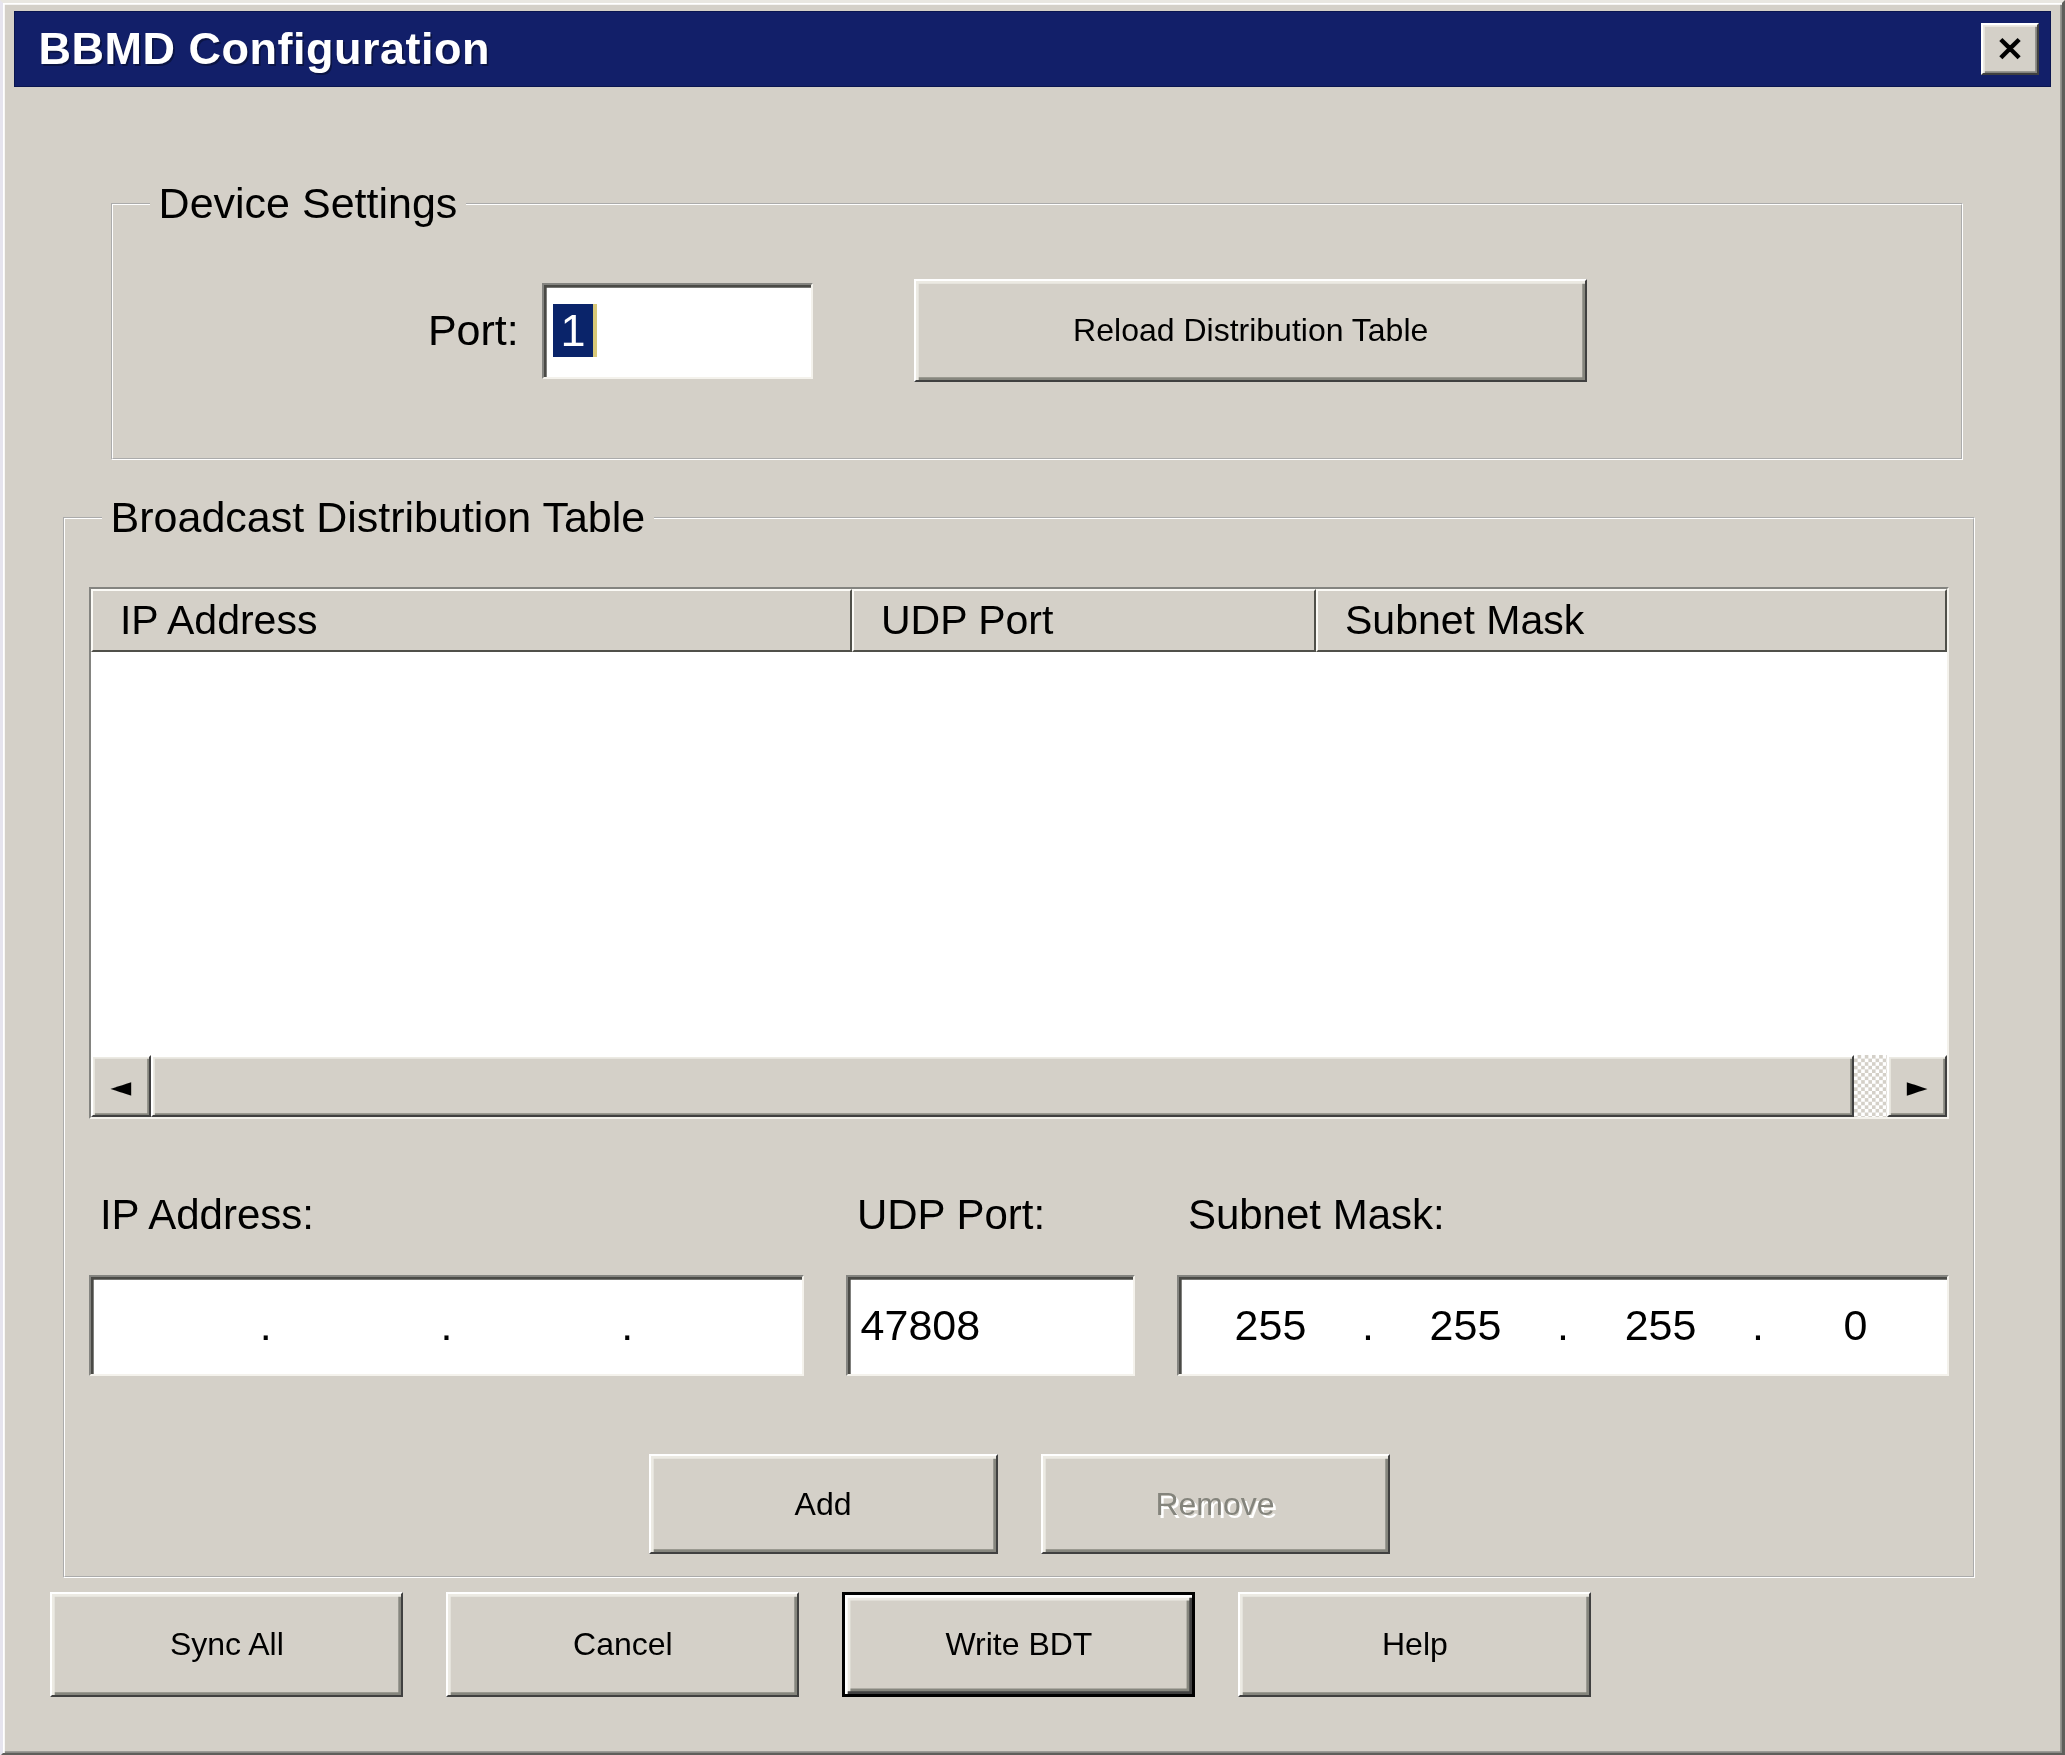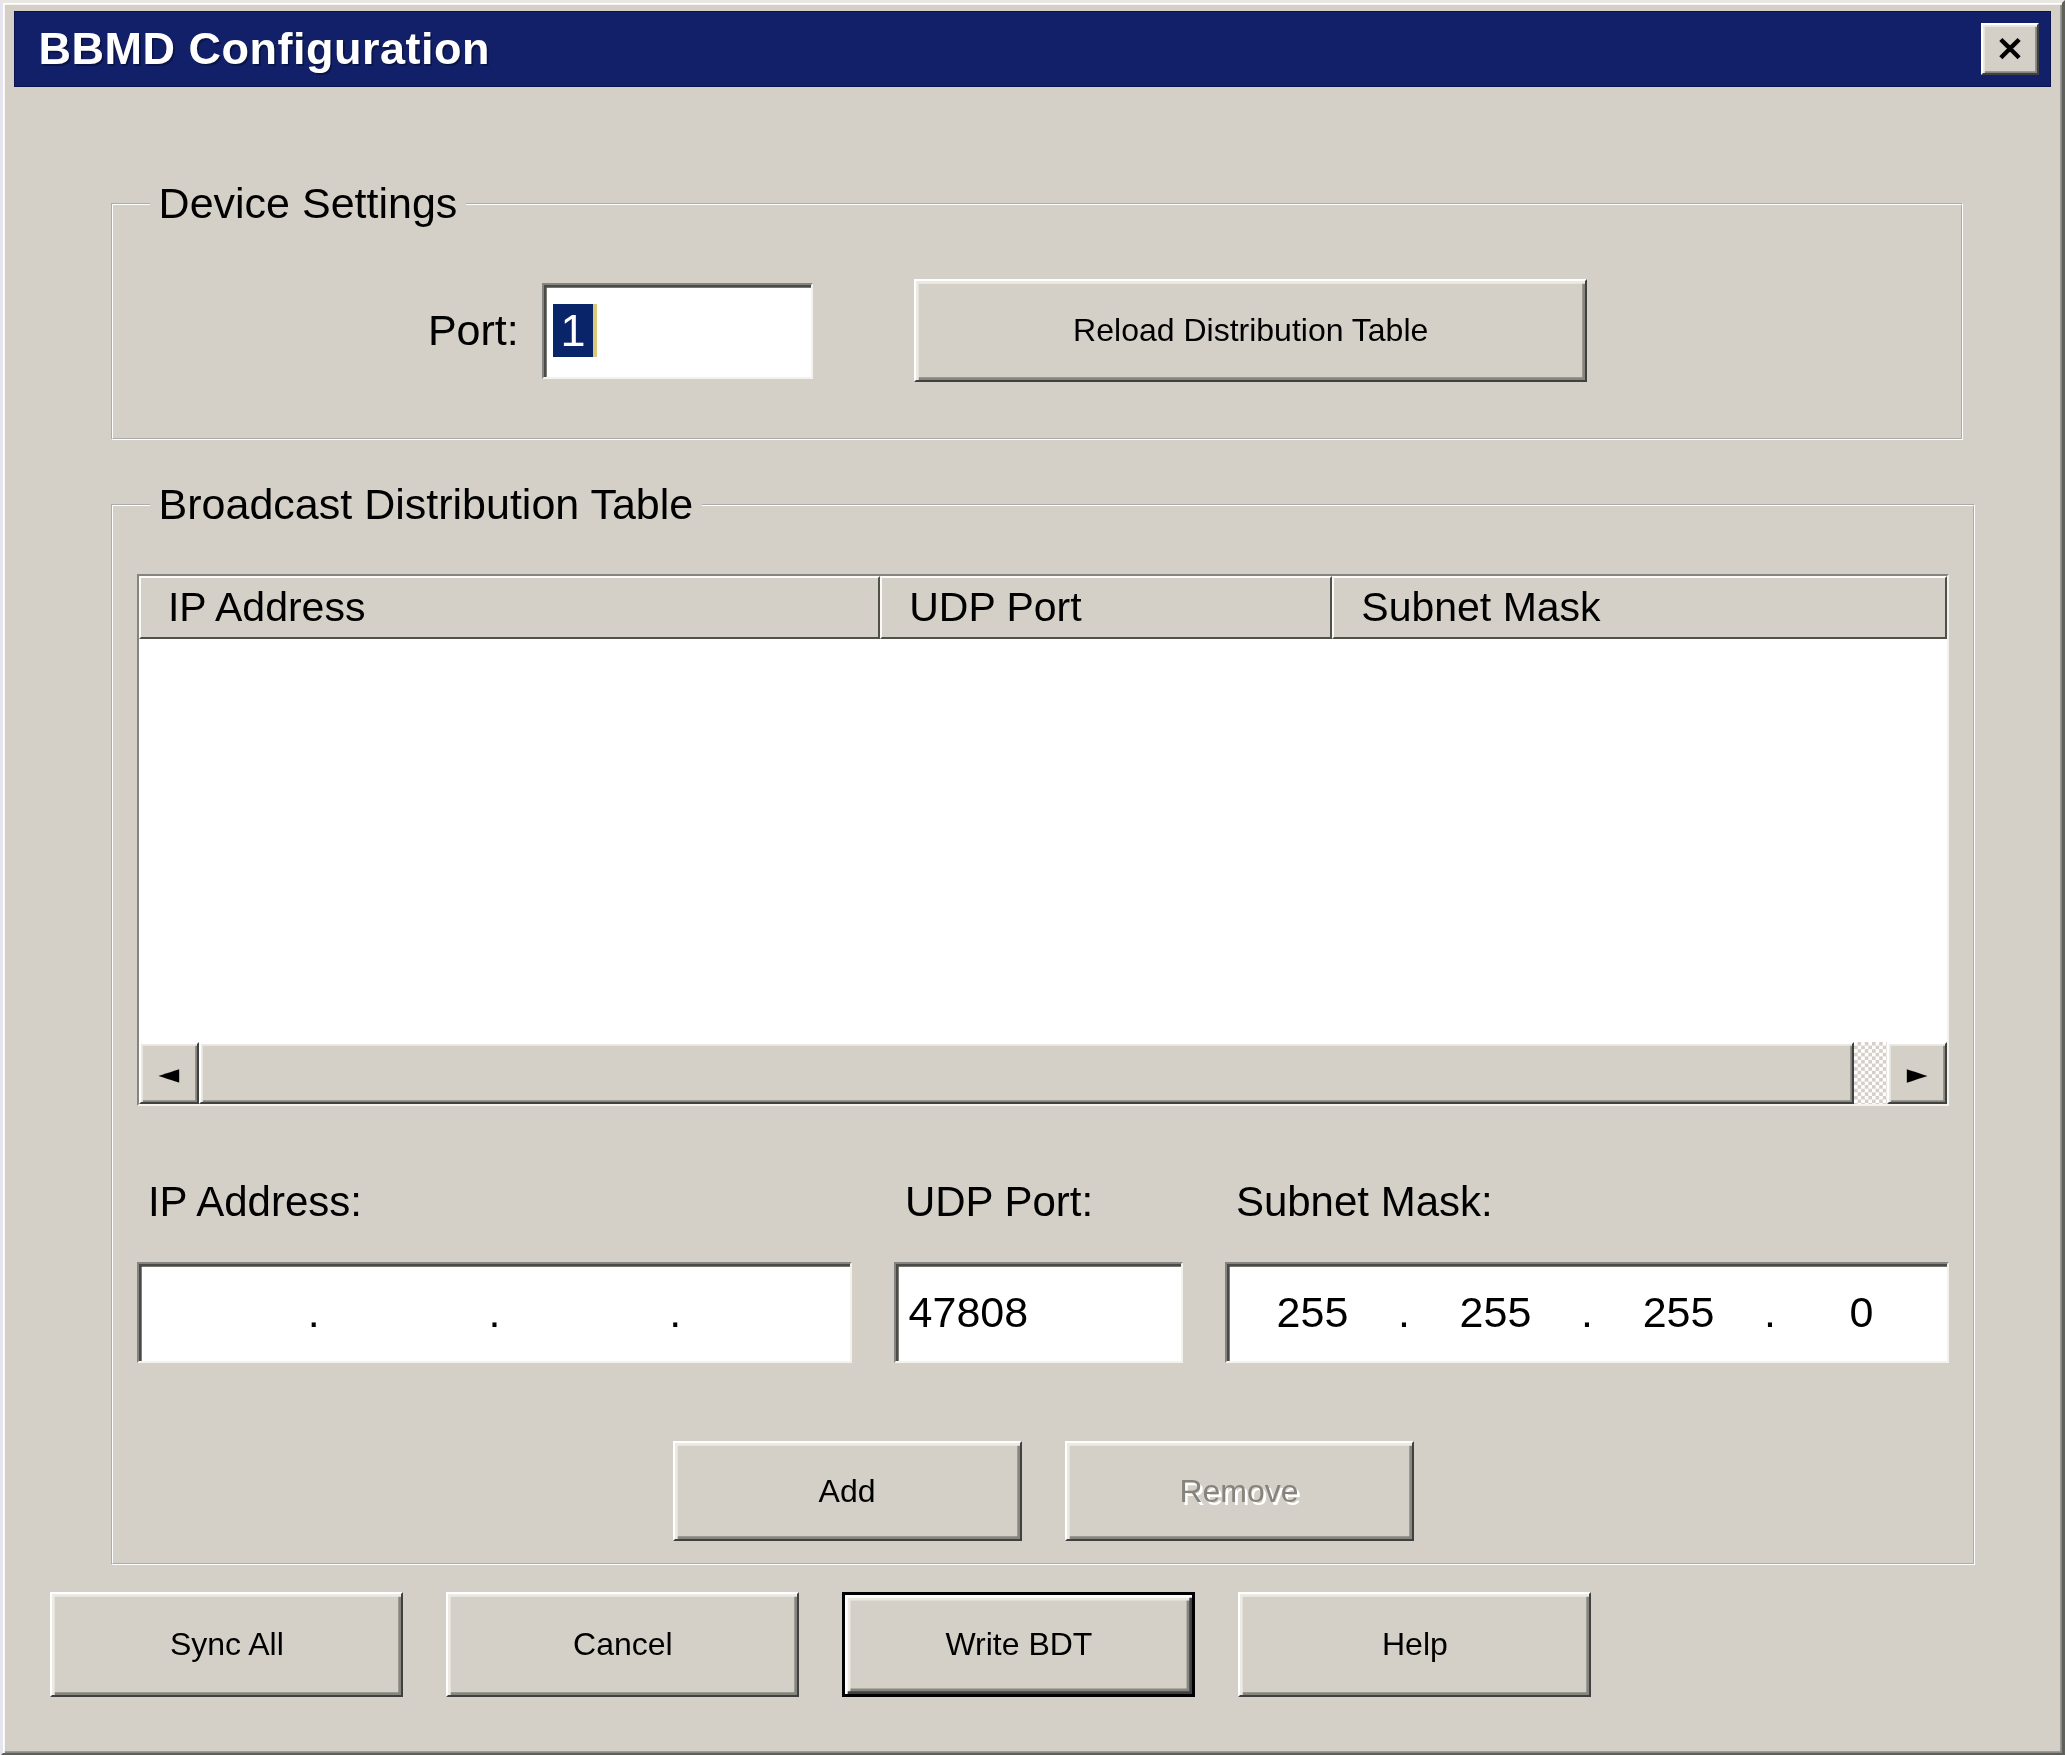--- a/index.html
+++ b/index.html
@@ -46,22 +46,22 @@
   
   .content { flex: 1 1 auto; display: flex; flex-direction: column; padding: 0 5.4px; }
 
   fieldset {
     border: 2.7px groove #ffffff;
     padding: 0 23.5px;
   }
   legend {
     font-size: 43px; padding: 0 9px; margin-left: 12.7px;
   }
-  .fs-device { margin: 92px 83px 7px 92px; padding-bottom: 56px; }
-  .fs-bdt    { margin: 33px 71px 0 92px; padding-bottom: 22px; }
+  .fs-device { margin: 92px 83px 0 92px; padding-bottom: 76px; }
+  .fs-bdt    { margin: 33px 71px 0 44px; padding-bottom: 22px; }
 
   
   .btn {
     background: #d4d0c8;
     border: 2.7px solid; border-color: #ffffff #404040 #404040 #ffffff;
     box-shadow: inset 2.7px 2.7px 0 #eceae3, inset -2.7px -2.7px 0 #86867e;
     font-family: "Liberation Sans", sans-serif;
     font-size: 32px; color: #000;
     display: flex; align-items: center; justify-content: center;
     cursor: default; white-space: nowrap;

